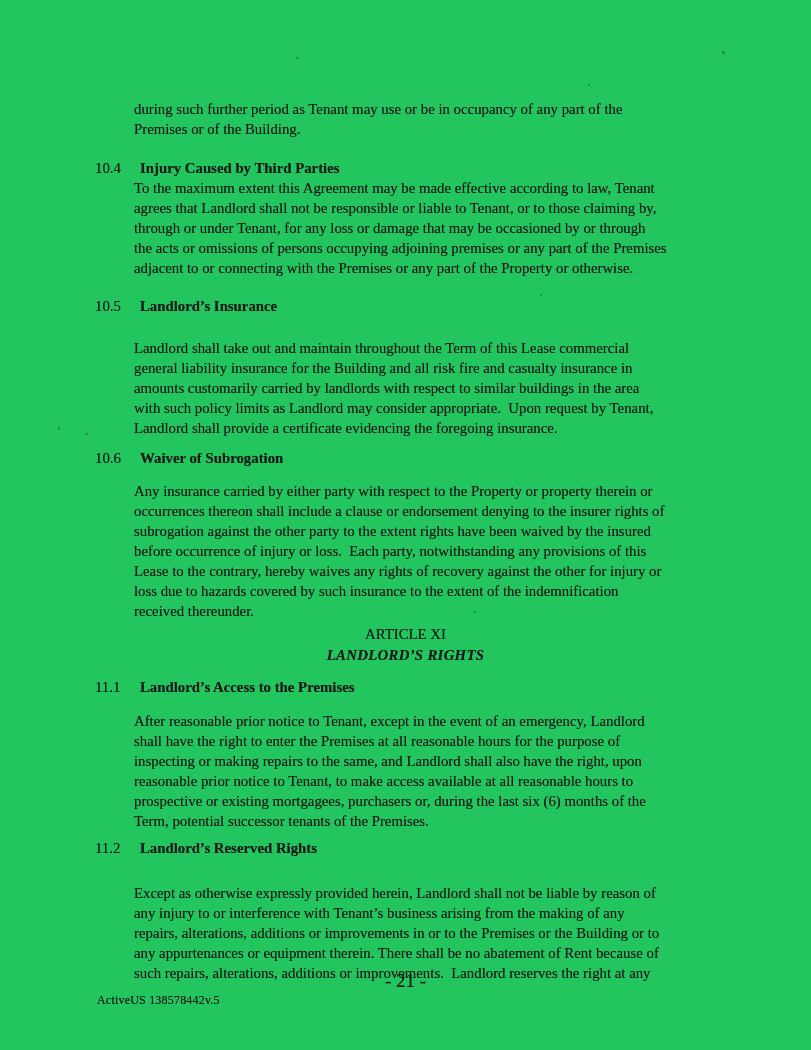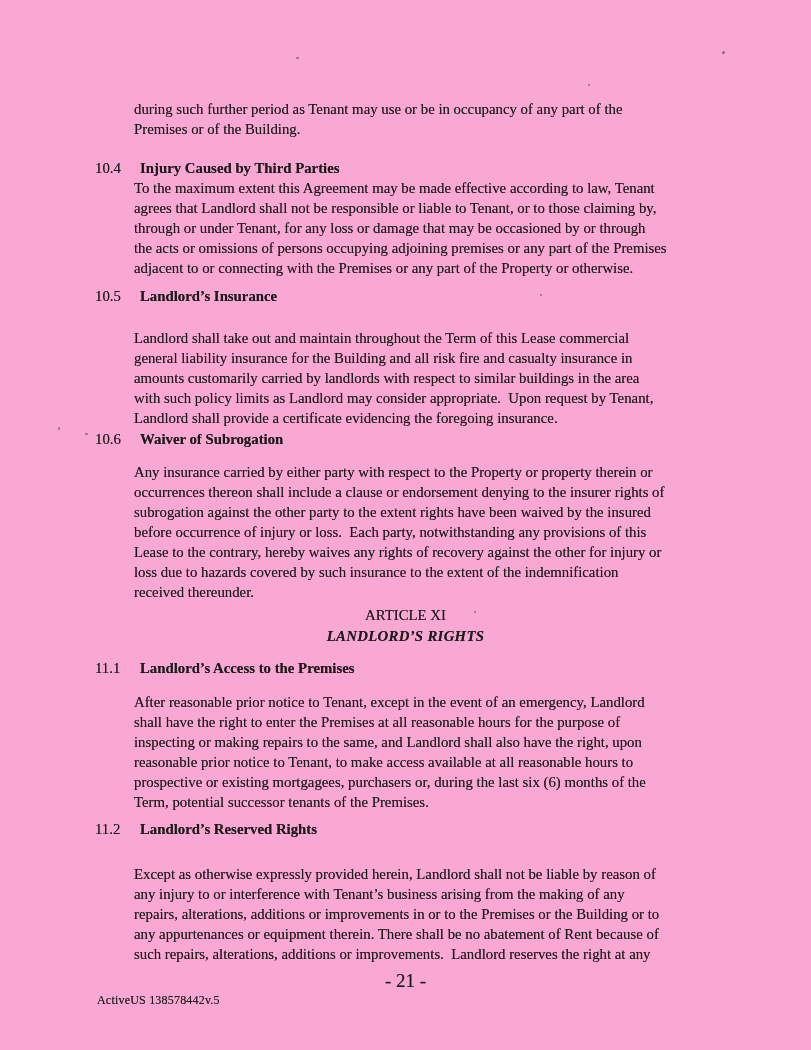--- a/index.html
+++ b/index.html
@@ -4,21 +4,21 @@
 <style>
   html, body {
     margin: 0;
     padding: 0;
     background: #e8e8e8;
   }
   .page {
     position: relative;
     width: 811px;
     height: 1050px;
-    background: #f9a8d4;
+    background: #22c55e;
     overflow: hidden;
     font-family: "Liberation Serif", "DejaVu Serif", serif;
     color: #1b1b1b;
     font-size: 14.8px;
     line-height: 20px;
     text-shadow: 0 0 0.4px rgba(10,10,10,0.55);
   }
   .content {
     position: absolute;
     inset: 0;
@@ -46,23 +46,23 @@
     text-align: center;
     line-height: 21px;
   }
   .article-title {
     font-weight: bold;
     font-style: italic;
     letter-spacing: 0.3px;
   }
   .mt-h104 { margin-top: 19px; }
   .mt-p104 { }
-  .mt-h105 { margin-top: 8px; }
+  .mt-h105 { margin-top: 18px; }
   .mt-p105 { margin-top: 22px; }
-  .mt-h106 { margin-top: 1px; }
+  .mt-h106 { margin-top: 10px; }
   .mt-p106 { margin-top: 13px; }
   .mt-h111 { margin-top: 11px; }
   .mt-p111 { margin-top: 14px; }
   .mt-h112 { margin-top: 7px; }
   .mt-p112 { margin-top: 25px; }
   .page-number {
     position: absolute;
     top: 971px;
     left: 0;
     width: 100%;

